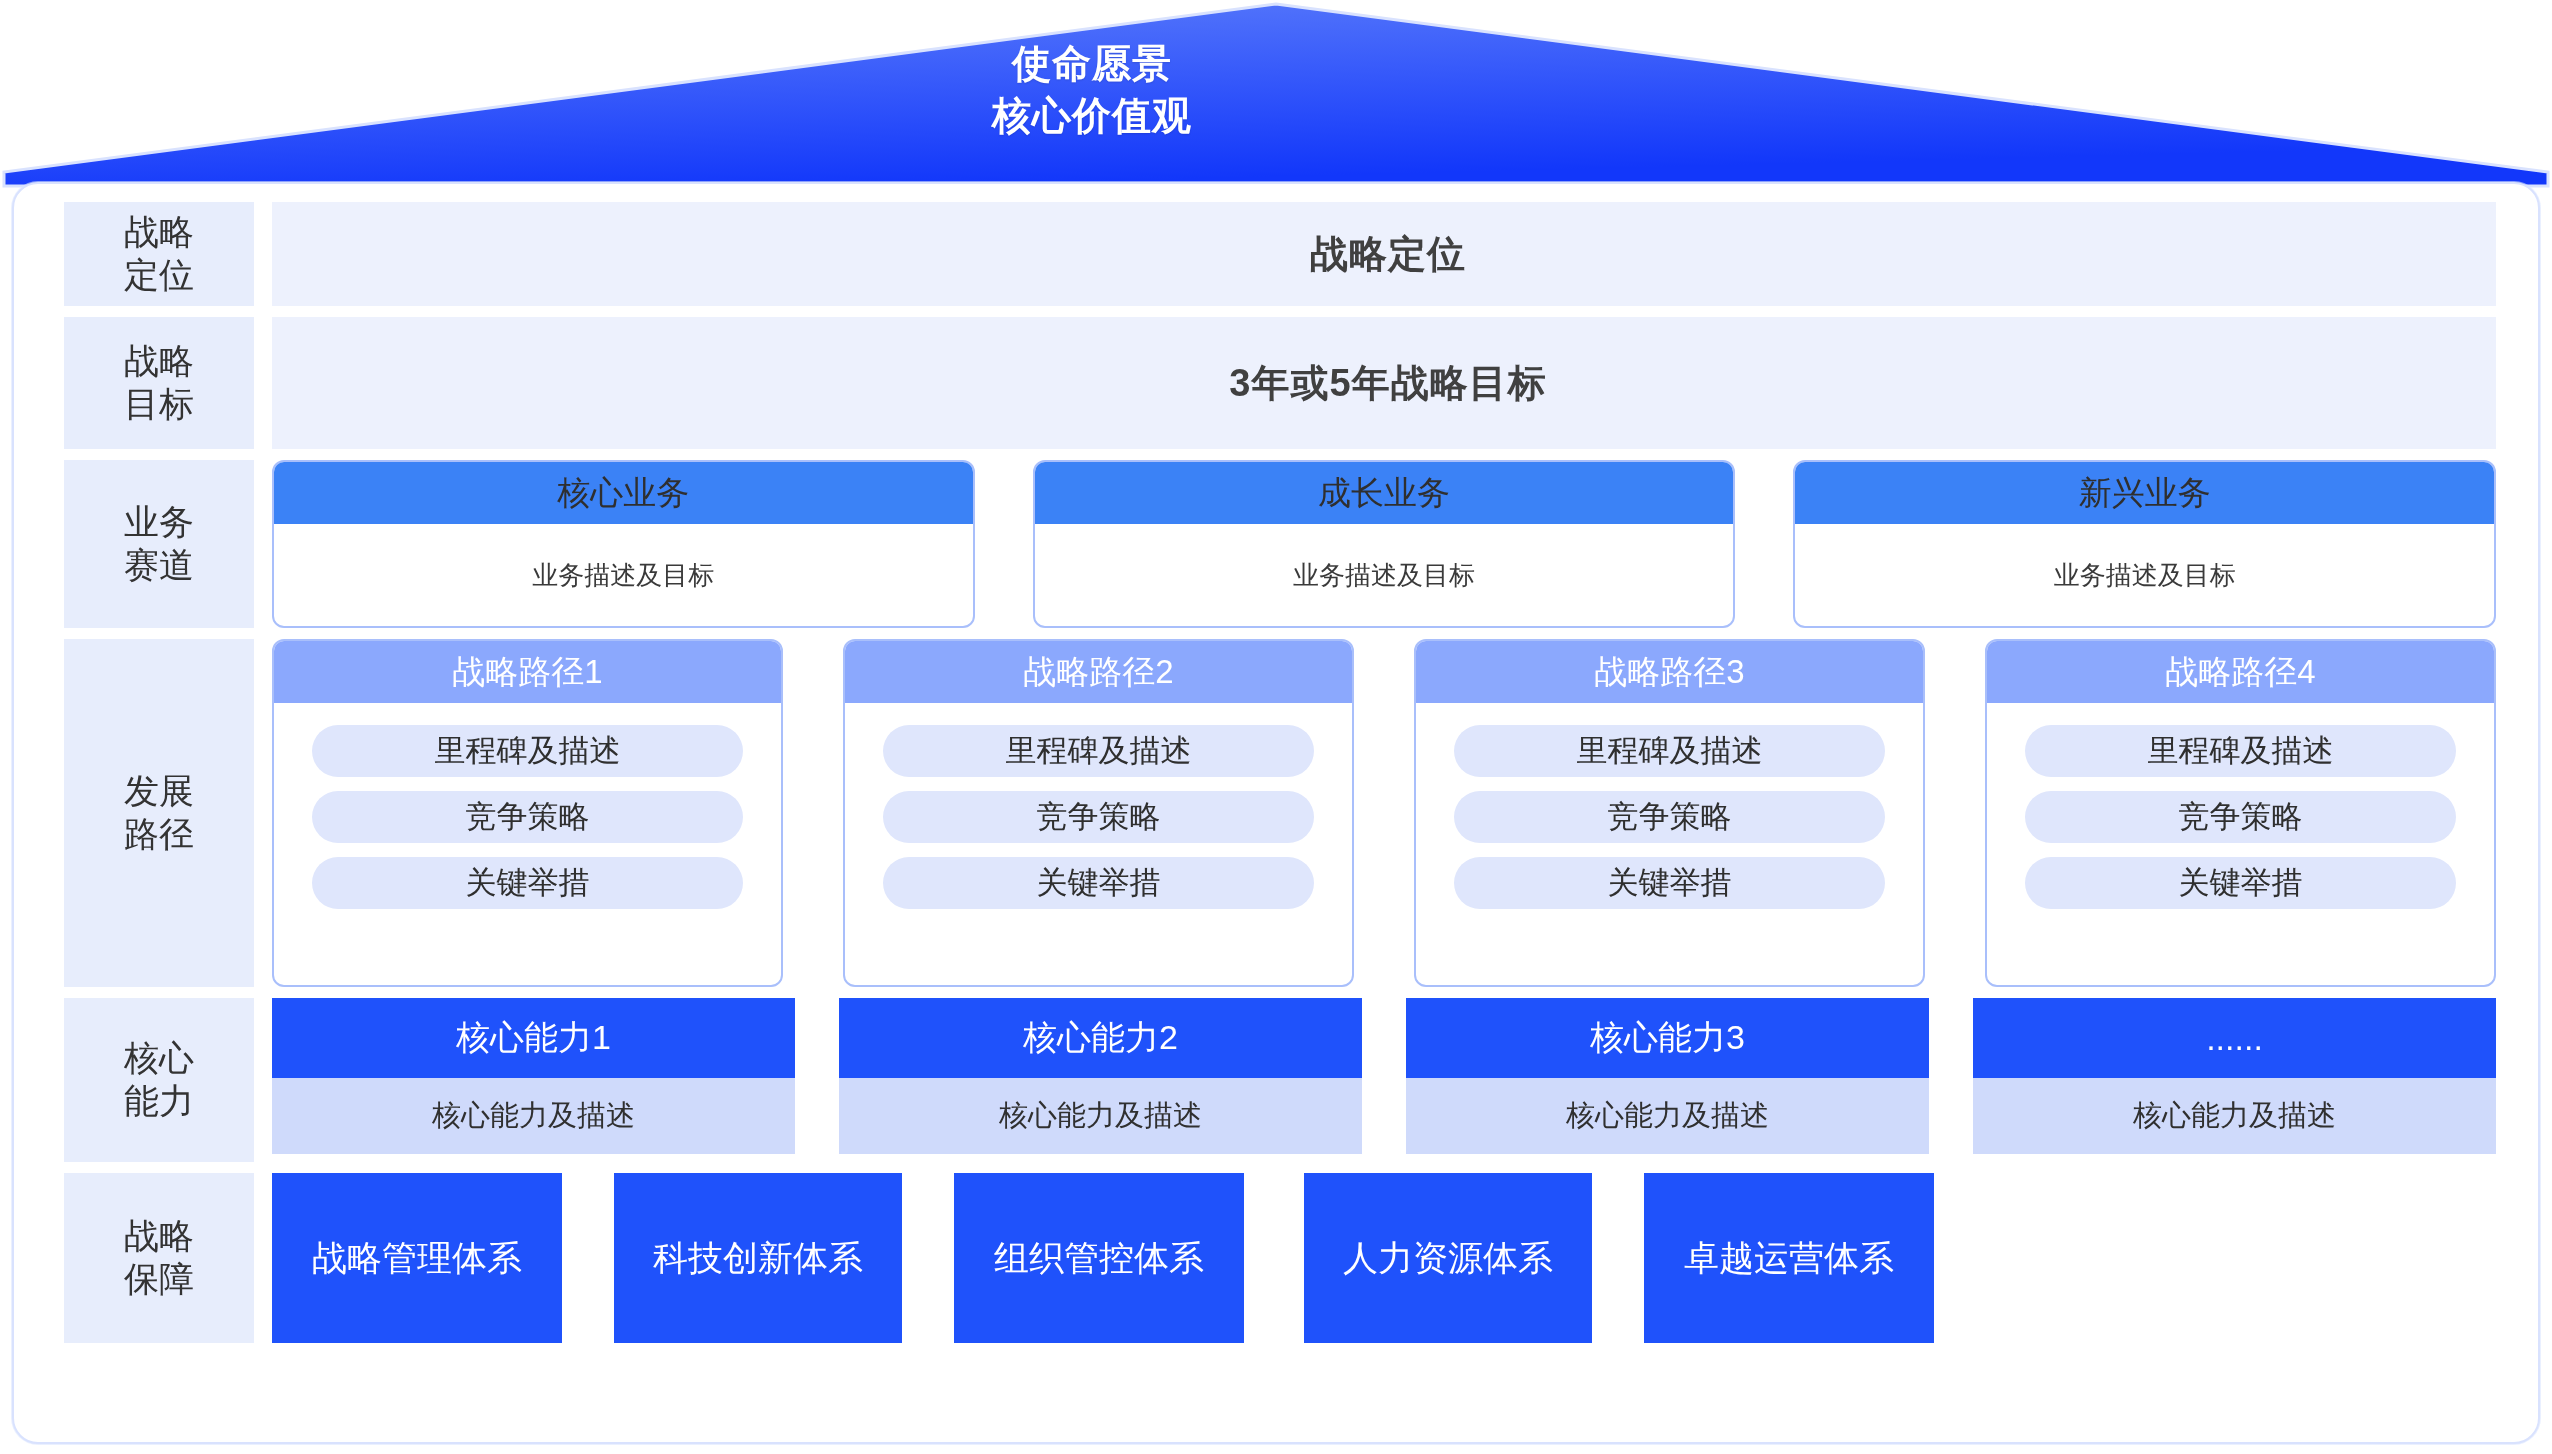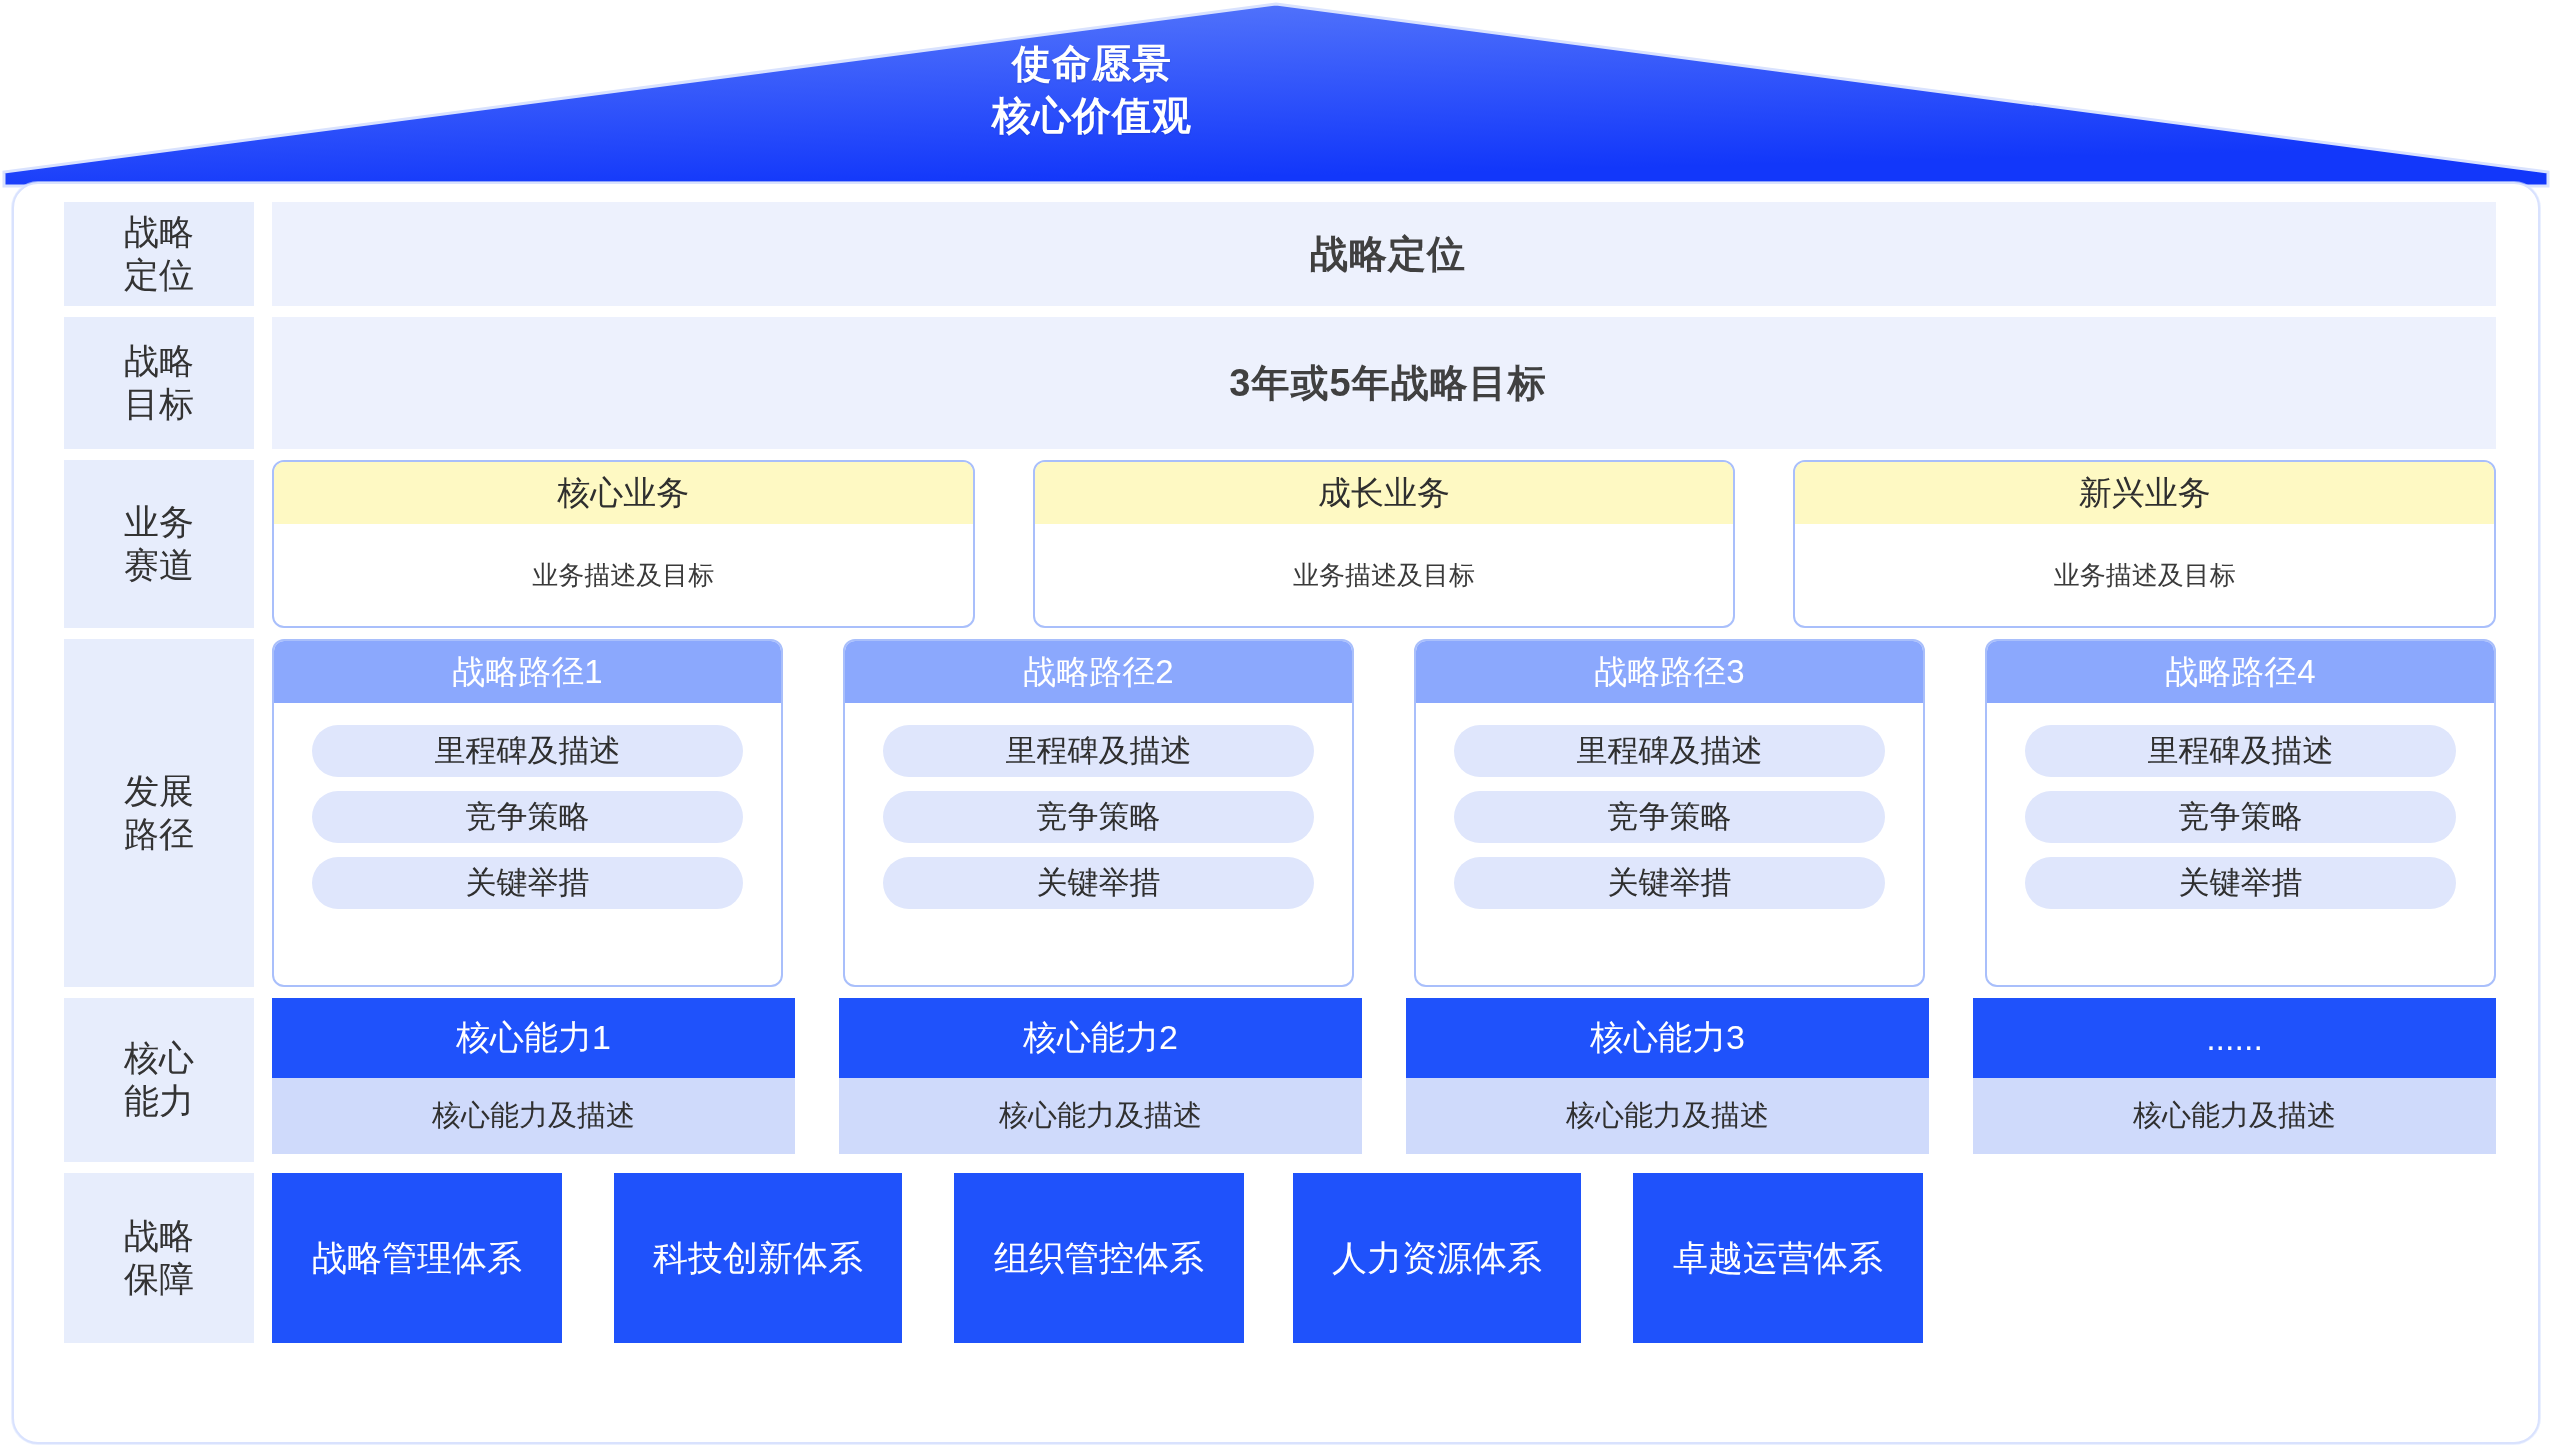--- a/index.html
+++ b/index.html
@@ -124,21 +124,21 @@
     flex: 1 1 0;
     box-sizing: border-box;
     background: #ffffff;
     border: 2px solid #A9BFFB;
     border-radius: 12px;
     overflow: hidden;
     display: flex;
     flex-direction: column;
   }
   .track-head {
-    background: #fef9c3;
+    background: #3b82f6;
     color: #2F2F2F;
     font-size: 33px;
     height: 62px;
     display: flex;
     align-items: center;
     justify-content: center;
   }
   .track-body {
     flex: 1 1 auto;
     display: flex;
@@ -238,21 +238,21 @@
     background: #1F52FB;
     color: #ffffff;
     font-size: 35px;
     display: flex;
     align-items: center;
     justify-content: center;
     text-align: center;
   }
   .guard-box.w1 { flex: 0 0 290px; margin-right: 24px; }
   .guard-box.w2 { flex: 0 0 288px; margin-right: 24px; }
-  .guard-box.w3 { flex: 0 0 290px; margin-right: 21px; }
+  .guard-box.w3 { flex: 0 0 290px; margin-right: 32px; }
   .guard-box.w4 { flex: 0 0 288px; margin-right: 24px; }
   .guard-box.w5 { flex: 0 0 290px; }
 </style>
 </head>
 <body>
 
 <div id="canvas">
 
   <div class="roof">
     <svg viewBox="0 0 2552 190" preserveAspectRatio="none">

